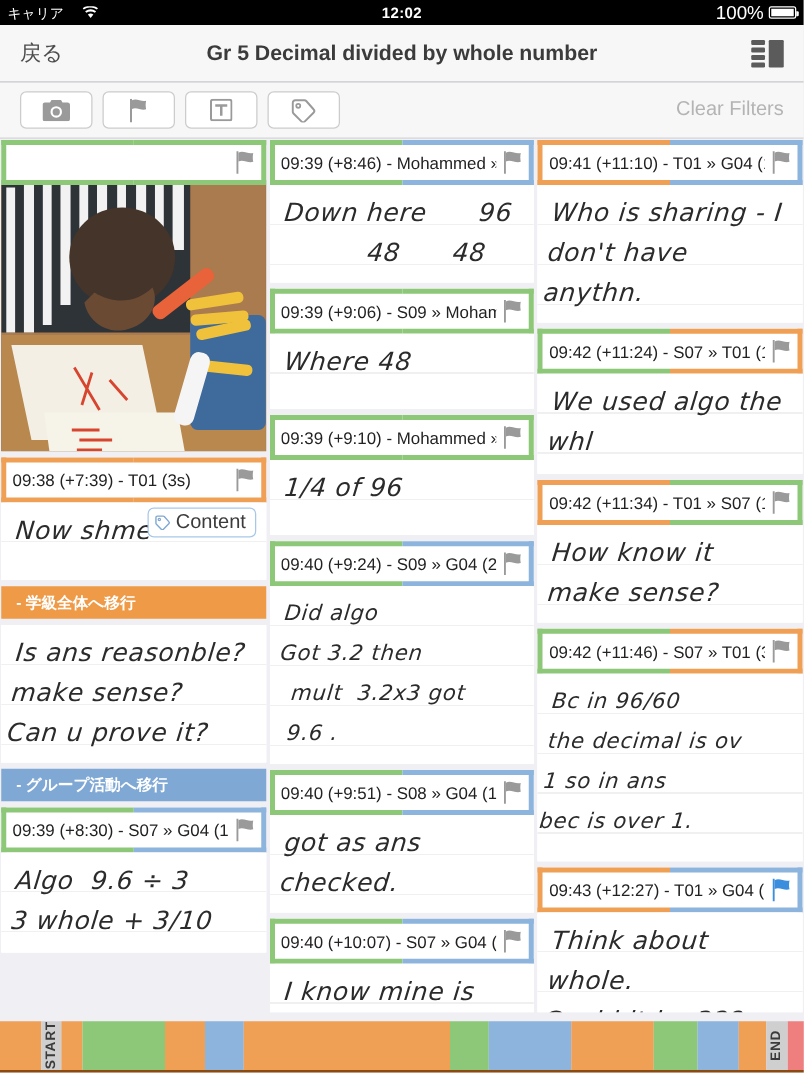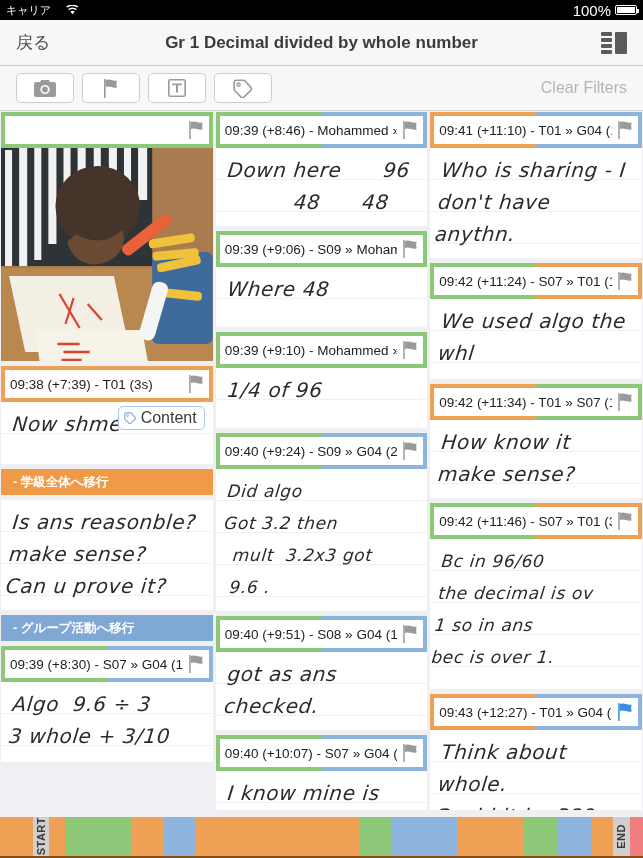--- a/index.html
+++ b/index.html
@@ -144,31 +144,32 @@
 
 <div class="statusbar">
   <div class="sb-left">
     <span>キャリア</span>
     <svg width="13" height="10" viewBox="0 0 13 10">
       <path d="M6.5 9.3 L4.3 6.6a3.6 3.6 0 0 1 4.4 0z" fill="#fff"></path>
       <path d="M6.5 4.1a6 6 0 0 1 3.4 1.1l1-1.2a7.6 7.6 0 0 0-8.8 0l1 1.2a6 6 0 0 1 3.4-1.1z" fill="#fff"></path>
       <path d="M6.5 1.1a9 9 0 0 1 5 1.5l.9-1.1A10.6 10.6 0 0 0 .1 1.5l.9 1.1a9 9 0 0 1 5.5-1.5z" fill="#fff"></path>
     </svg>
   </div>
+  <div class="sb-center">12:02</div>
   <div class="sb-right">
     <span>100%</span>
     <span class="batt">
         <i></i>
       </span>
   </div>
 </div>
 
 <div class="navbar">
   <div class="nav-back">戻る</div>
-  <div class="nav-title">Gr 1 Decimal divided by whole number</div>
+  <div class="nav-title">Gr 5 Decimal divided by whole number</div>
   <div class="nav-layout-icon">
     <div class="lcol-l">
         <span></span>
         <span></span>
         <span></span>
         <span></span>
       </div>
     <div class="lcol-r"></div>
   </div>
 </div>

